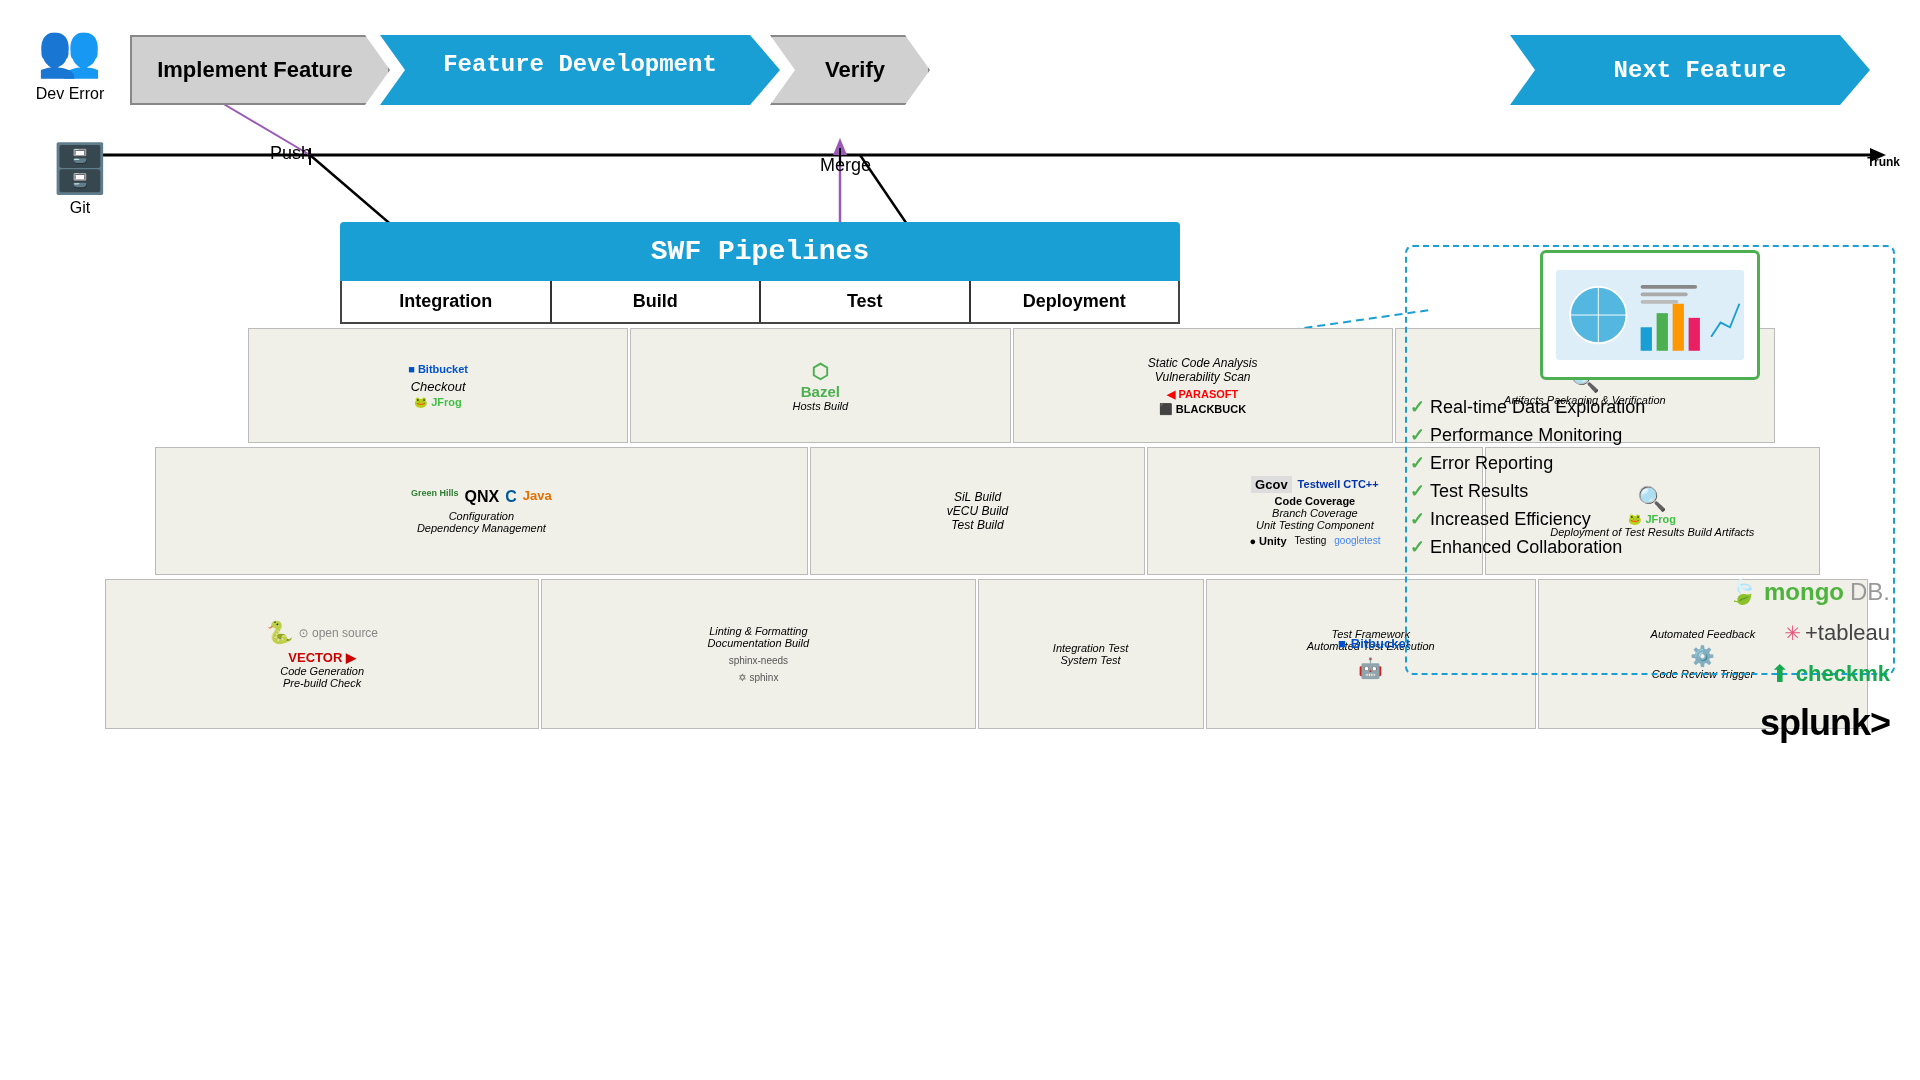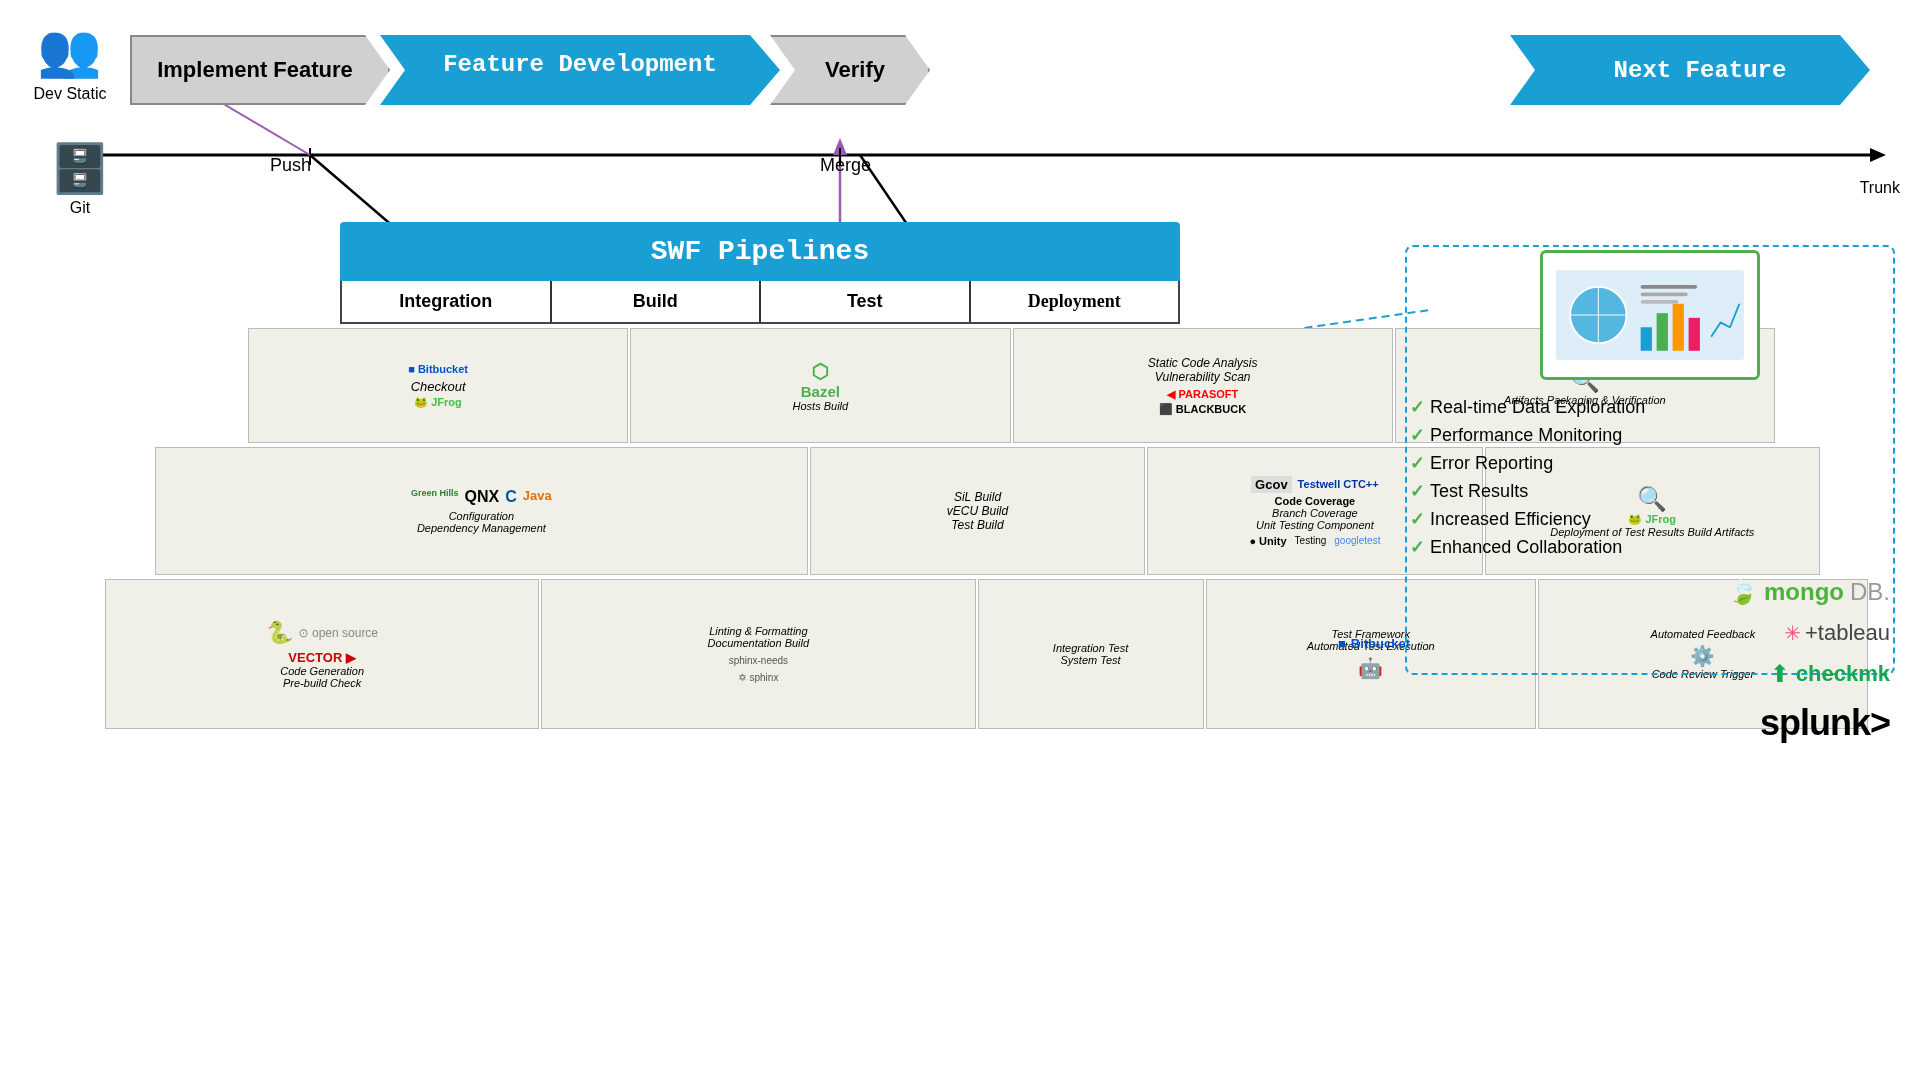--- a/index.html
+++ b/index.html
@@ -75,29 +75,28 @@
       min-width: 360px;
       font-family: 'Courier New', monospace;
       font-size: 24px;
       margin-left: 20px;
     }
 
     .trunk-label {
       position: absolute;
       right: 20px;
       top: 155px;
-      font-size: 16px;
-      font-weight: normal;
-      margin-top: 24px;
+      font-size: 12px;
+      font-weight: bold;
     }
 
     
     .push-label {
       position: absolute;
-      top: 155px;
+      top: 143px;
       left: 270px;
       font-size: 18px;
       font-weight: normal;
     }
 
     .merge-label {
       position: absolute;
       top: 155px;
       left: 820px;
       font-size: 18px;
@@ -127,21 +126,20 @@
       border-right: 2px solid #333;
       text-align: center;
       padding: 10px 5px;
       font-size: 18px;
       font-weight: bold;
       background: white;
     }
 
     .swf-col:last-child {
       border-right: none;
-      font-family: Liberation Serif, serif;
     }
 
     
     .right-panel {
       position: absolute;
       top: 250px;
       right: 30px;
       width: 480px;
     }
 
@@ -221,21 +219,21 @@
 
   <defs>
     <marker id="arrowBlack" markerWidth="10" markerHeight="7" refX="9" refY="3.5" orient="auto">
       <polygon points="0 0, 10 3.5, 0 7" fill="black"></polygon>
     </marker>
   </defs>
 </svg>
 
 <div class="dev-teams">
   <div style="font-size:52px;">👥</div>
-  <div style="font-size:16px;margin-top:4px;">Dev Static</div>
+  <div style="font-size:16px;margin-top:4px;">Dev Error</div>
 </div>
 
 <div class="git-area">
   <div style="font-size:48px; color:#333;">🗄️</div>
   <div style="font-size:16px;margin-top:2px;">Git</div>
 </div>
 
 <div class="top-banner">
   <div class="arrow-shape arrow-implement">
     <span>Implement Feature</span>

